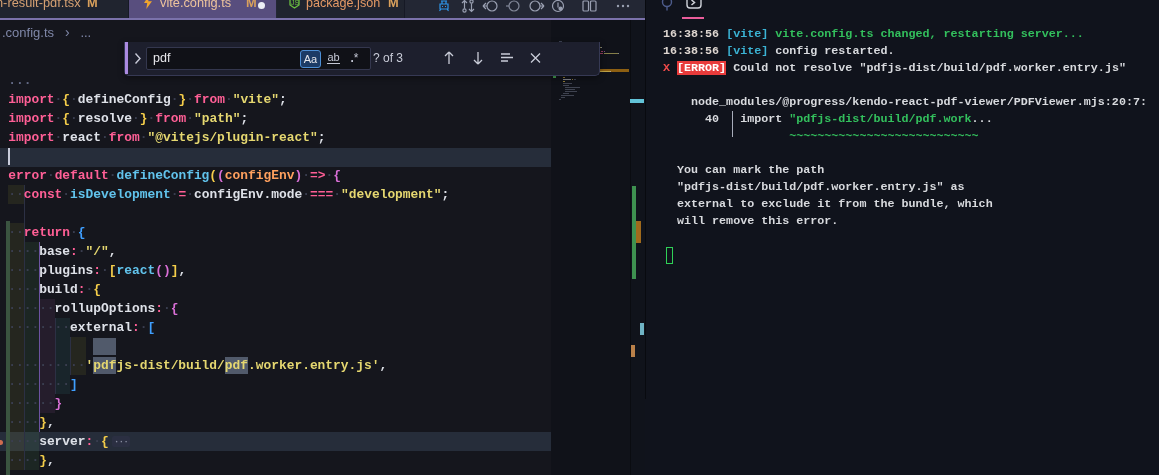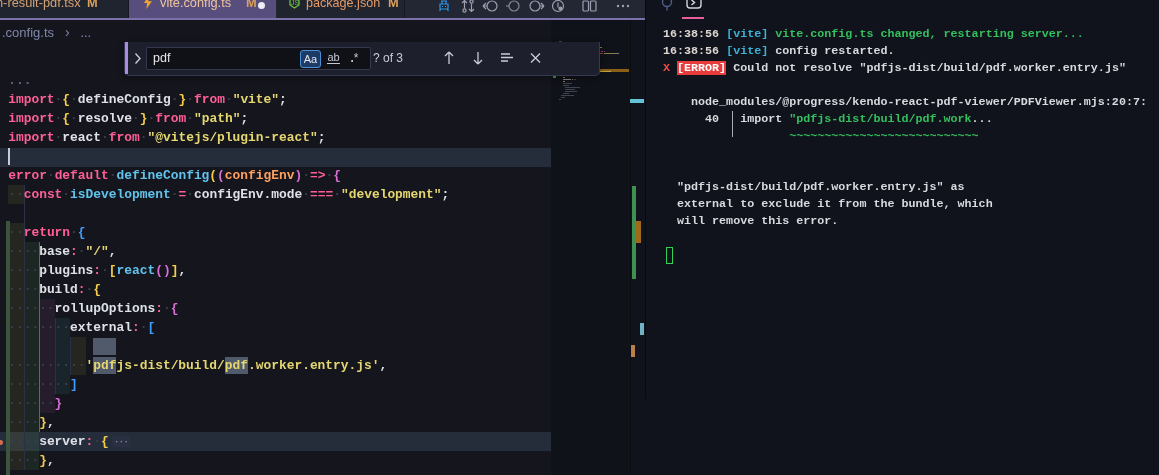--- a/index.html
+++ b/index.html
@@ -262,18 +262,19 @@
     <rect x="27" y="-6" width="14" height="14" rx="3" stroke="#d0d3da" stroke-width="1.4"></rect>
     <path d="M31.5 0 l3 2.5 l-3 2.5" stroke="#d0d3da" stroke-width="1.5"></path>
   </svg>
   <div style="position:absolute;left:36px;top:16.5px;width:22px;height:2px;background:#ea5d9b"></div>
   <div class="trow" style="top:25.5px"><b style="color:#ded6d0">16:38:56 </b><b style="color:#3bb3d4">[vite]</b><b style="color:#33c05d"> vite.config.ts changed, restarting server...</b></div>
       <div class="trow" style="top:42.5px"><b style="color:#ded6d0">16:38:56 </b><b style="color:#3bb3d4">[vite]</b><b style="color:#d8dade"> config restarted.</b></div>
       <div class="trow" style="top:59.5px"><b style="color:#ef4a4a">X </b><b style="color:#fff;background:#e83b3b">[ERROR]</b><b style="color:#d8dade"> Could not resolve "pdfjs-dist/build/pdf.worker.entry.js"</b></div>
       <div class="trow" style="top:93.5px"><b style="color:#d8dade">    node_modules/@progress/kendo-react-pdf-viewer/PDFViewer.mjs:20:7:</b></div>
       <div class="trow" style="top:110.5px"><b style="color:#d8dade">      40 </b><b> </b><b style="color:#d8dade"> import </b><b style="color:#33c05d">"pdfjs-dist/build/pdf.work</b><b style="color:#d8dade">...</b></div>
       <div class="trow" style="top:127.5px"><b style="color:#33c05d">                  ~~~~~~~~~~~~~~~~~~~~~~~~~~~</b></div>
+      <div class="trow" style="top:161.5px"><b style="color:#d8dade">  You can mark the path</b></div>
       <div class="trow" style="top:178.5px"><b style="color:#d8dade">  "pdfjs-dist/build/pdf.worker.entry.js" as</b></div>
       <div class="trow" style="top:195.5px"><b style="color:#d8dade">  external to exclude it from the bundle, which</b></div>
       <div class="trow" style="top:212.5px"><b style="color:#d8dade">  will remove this error.</b></div>
   <div style="position:absolute;left:85.5px;top:111px;width:1.4px;height:26px;background:#a8adbb"></div>
   <div style="position:absolute;left:19.5px;top:246.5px;width:7.3px;height:17px;border:1.8px solid #2fd157;box-sizing:border-box"></div>
 </div>
 </div>
 </body></html>

